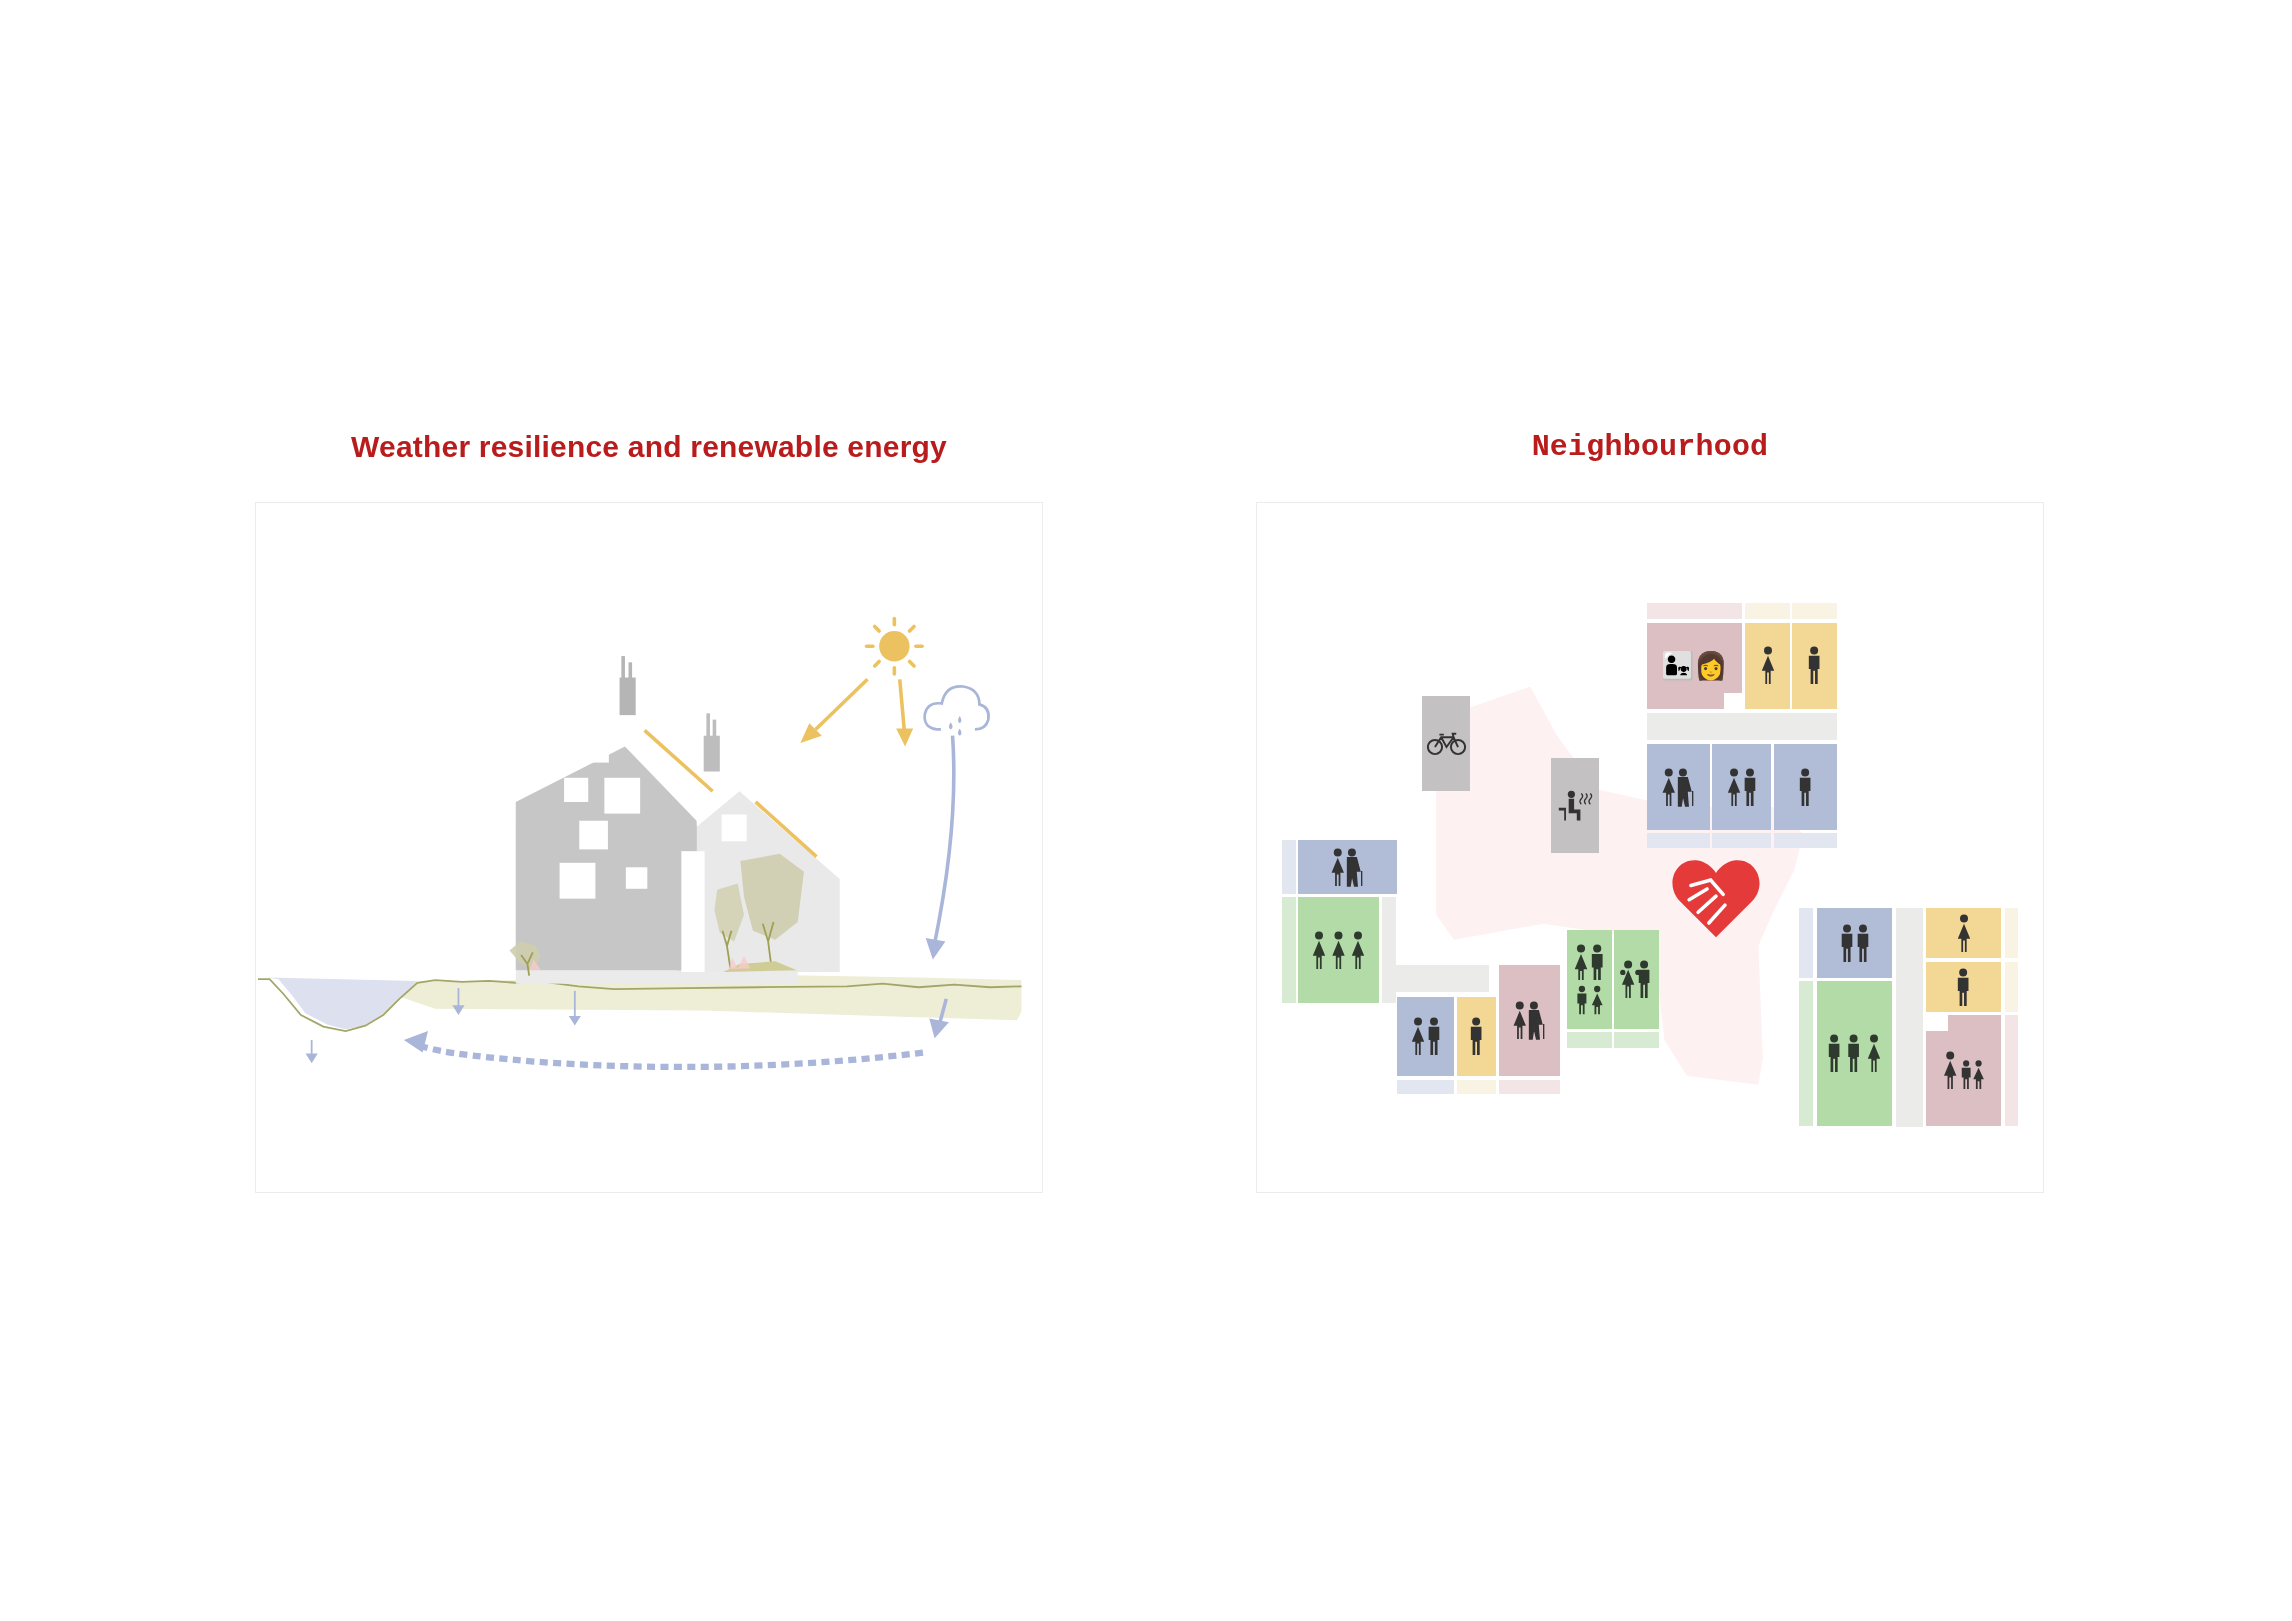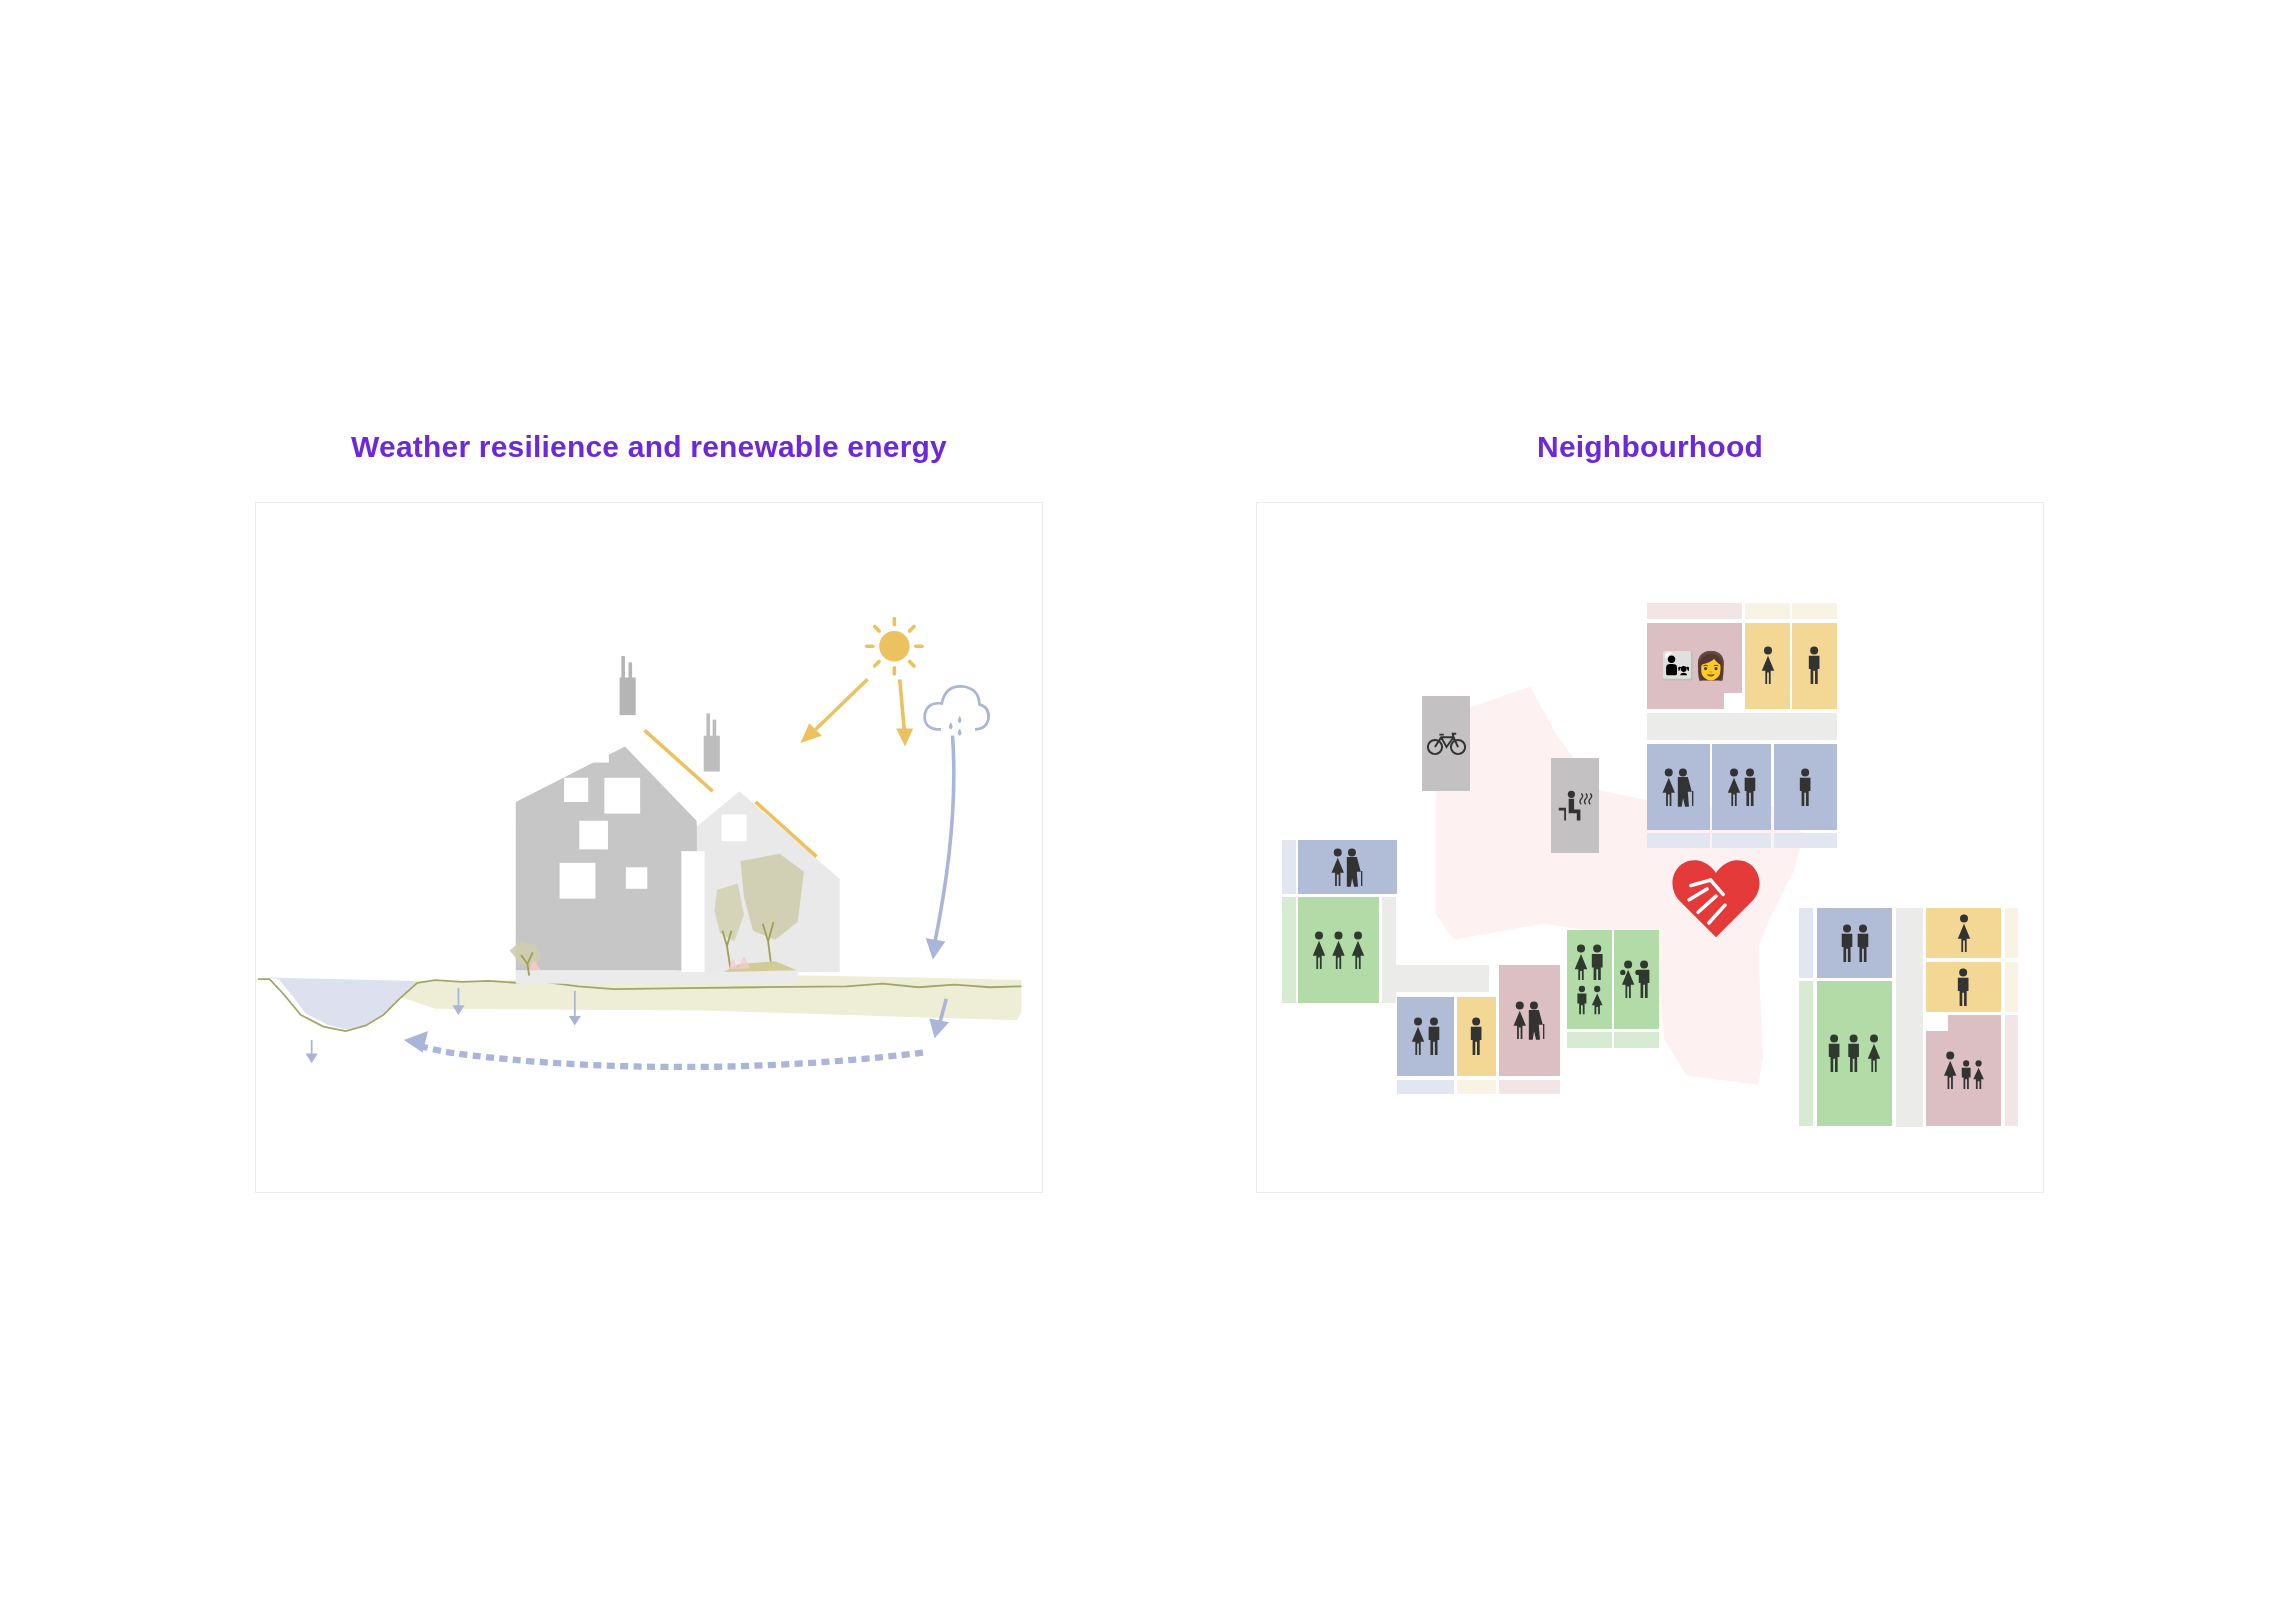--- a/index.html
+++ b/index.html
@@ -1,27 +1,27 @@
 <!DOCTYPE html>
 <html style="font-size:14.3px"><head>
 <meta charset="utf-8">
 <style>
   html,body{margin:0;padding:0;background:#ffffff;}
   body{width:2293px;height:1622px;position:relative;overflow:hidden;font-family:"Liberation Sans","DejaVu Sans",sans-serif;}
-  .title{position:absolute;top:430px;font-weight:700;font-size:30px;color:#6d28d9;text-align:center;letter-spacing:0.2px;}
+  .title{position:absolute;top:430px;font-weight:700;font-size:30px;color:#b91c1c;text-align:center;letter-spacing:0.2px;}
   .panel{position:absolute;top:502px;width:788px;height:691px;border:1.8px solid #ececec;box-sizing:border-box;background:#fff;}
   .abs{position:absolute;}
   svg{position:absolute;left:0;top:0;}
   .cell{position:absolute;display:flex;align-items:center;justify-content:center;box-sizing:border-box;}
 </style>
 </head>
 <body>
 
 <div class="title" style="left:255px;width:788px;">Weather resilience and renewable energy</div>
-<div class="title" style="left:1256px;width:788px;">Neighbourhood</div>
+<div class="title" style="left:1256px;width:788px;font-family:Liberation Mono, monospace;">Neighbourhood</div>
 
 <div class="panel" style="left:255px;">
   <svg width="788" height="691" viewBox="0 0 880 772">
 
     <path d="M180,535 L300,533 L500,526 L740,530 L855,533 L855,568 L850,578 L500,567 L200,565 L150,548 Z" fill="#eeedd6"></path>
 
     <path d="M12,530 L25,532 L40,550 L55,570 L80,583 L100,588 L120,584 L140,572 L160,553 L178,536 L180,534 Z" fill="#dde1ef"></path>
 
     <polyline points="2,532 15,532 30,548 50,572 75,585 100,590 122,584 142,572 160,554 180,536 200,533 230,535 260,534 290,536 310,533 330,536 360,540 400,543 480,542 560,541 660,540 700,537 740,541 780,538 820,541 855,540" fill="none" stroke="#a3a668" stroke-width="2"></polyline>
 

